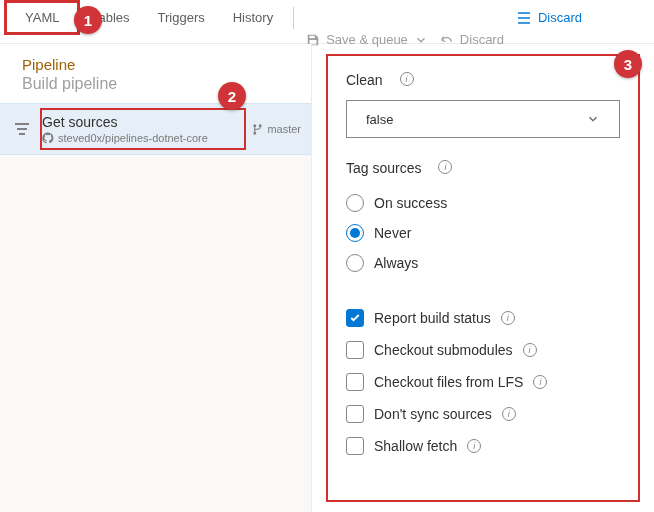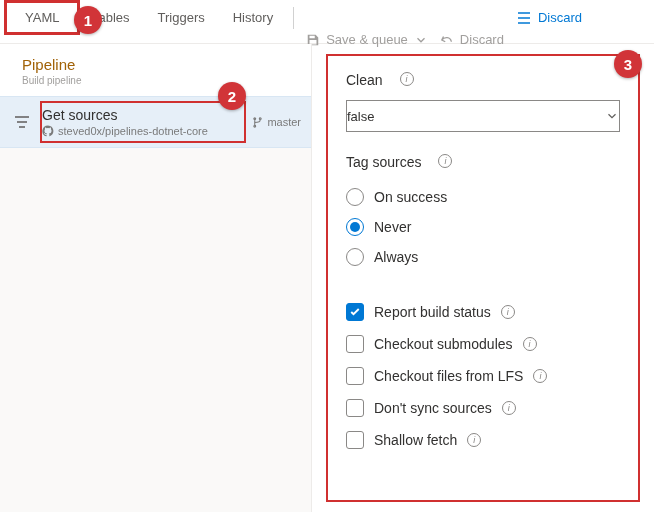--- a/index.html
+++ b/index.html
@@ -79,21 +79,21 @@
     width: 312px;
     border-right: 1px solid #edebe9;
     background: #faf9f8;
     position: relative;
   }
   .pipeline-head {
     padding: 12px 22px 10px;
     background: #fff;
   }
   .pipeline-head .title { font-size: 15px; color: #a16207; }
-  .pipeline-head .sub { font-size: 10px; color: #a19f9d; margin-top: 2px; }
+  .pipeline-head .sub { font-size: 16px; color: #a19f9d; margin-top: 2px; }
 
   .get-sources-row {
     display: flex;
     align-items: center;
     height: 52px;
     background: #e6eff8;
     border-top: 1px solid #d8e6f3;
     border-bottom: 1px solid #d8e6f3;
     padding: 0 10px 0 14px;
   }
@@ -135,26 +135,26 @@
     gap: 17px;
     margin-bottom: 12px;
   }
   .info-circle {
     width: 14px; height: 14px; border: 1px solid #8a8886; border-radius: 50%;
     display: inline-flex; align-items: center; justify-content: center;
     font-size: 9px; color: #8a8886; font-style: italic;
   }
   .select {
     width: 100%;
-    height: 32px;
+    height: 38px;
     border: 1px solid #8a8886;
     display: flex;
     align-items: center;
     justify-content: space-between;
-    padding: 0 0;
+    padding: 0 19px;
     font-size: 13px;
     color: #323130;
     margin-bottom: 22px;
   }
   .radio-group { margin-bottom: 24px; }
   .radio-item {
     display: flex;
     align-items: center;
     gap: 10px;
     padding: 6px 0;

